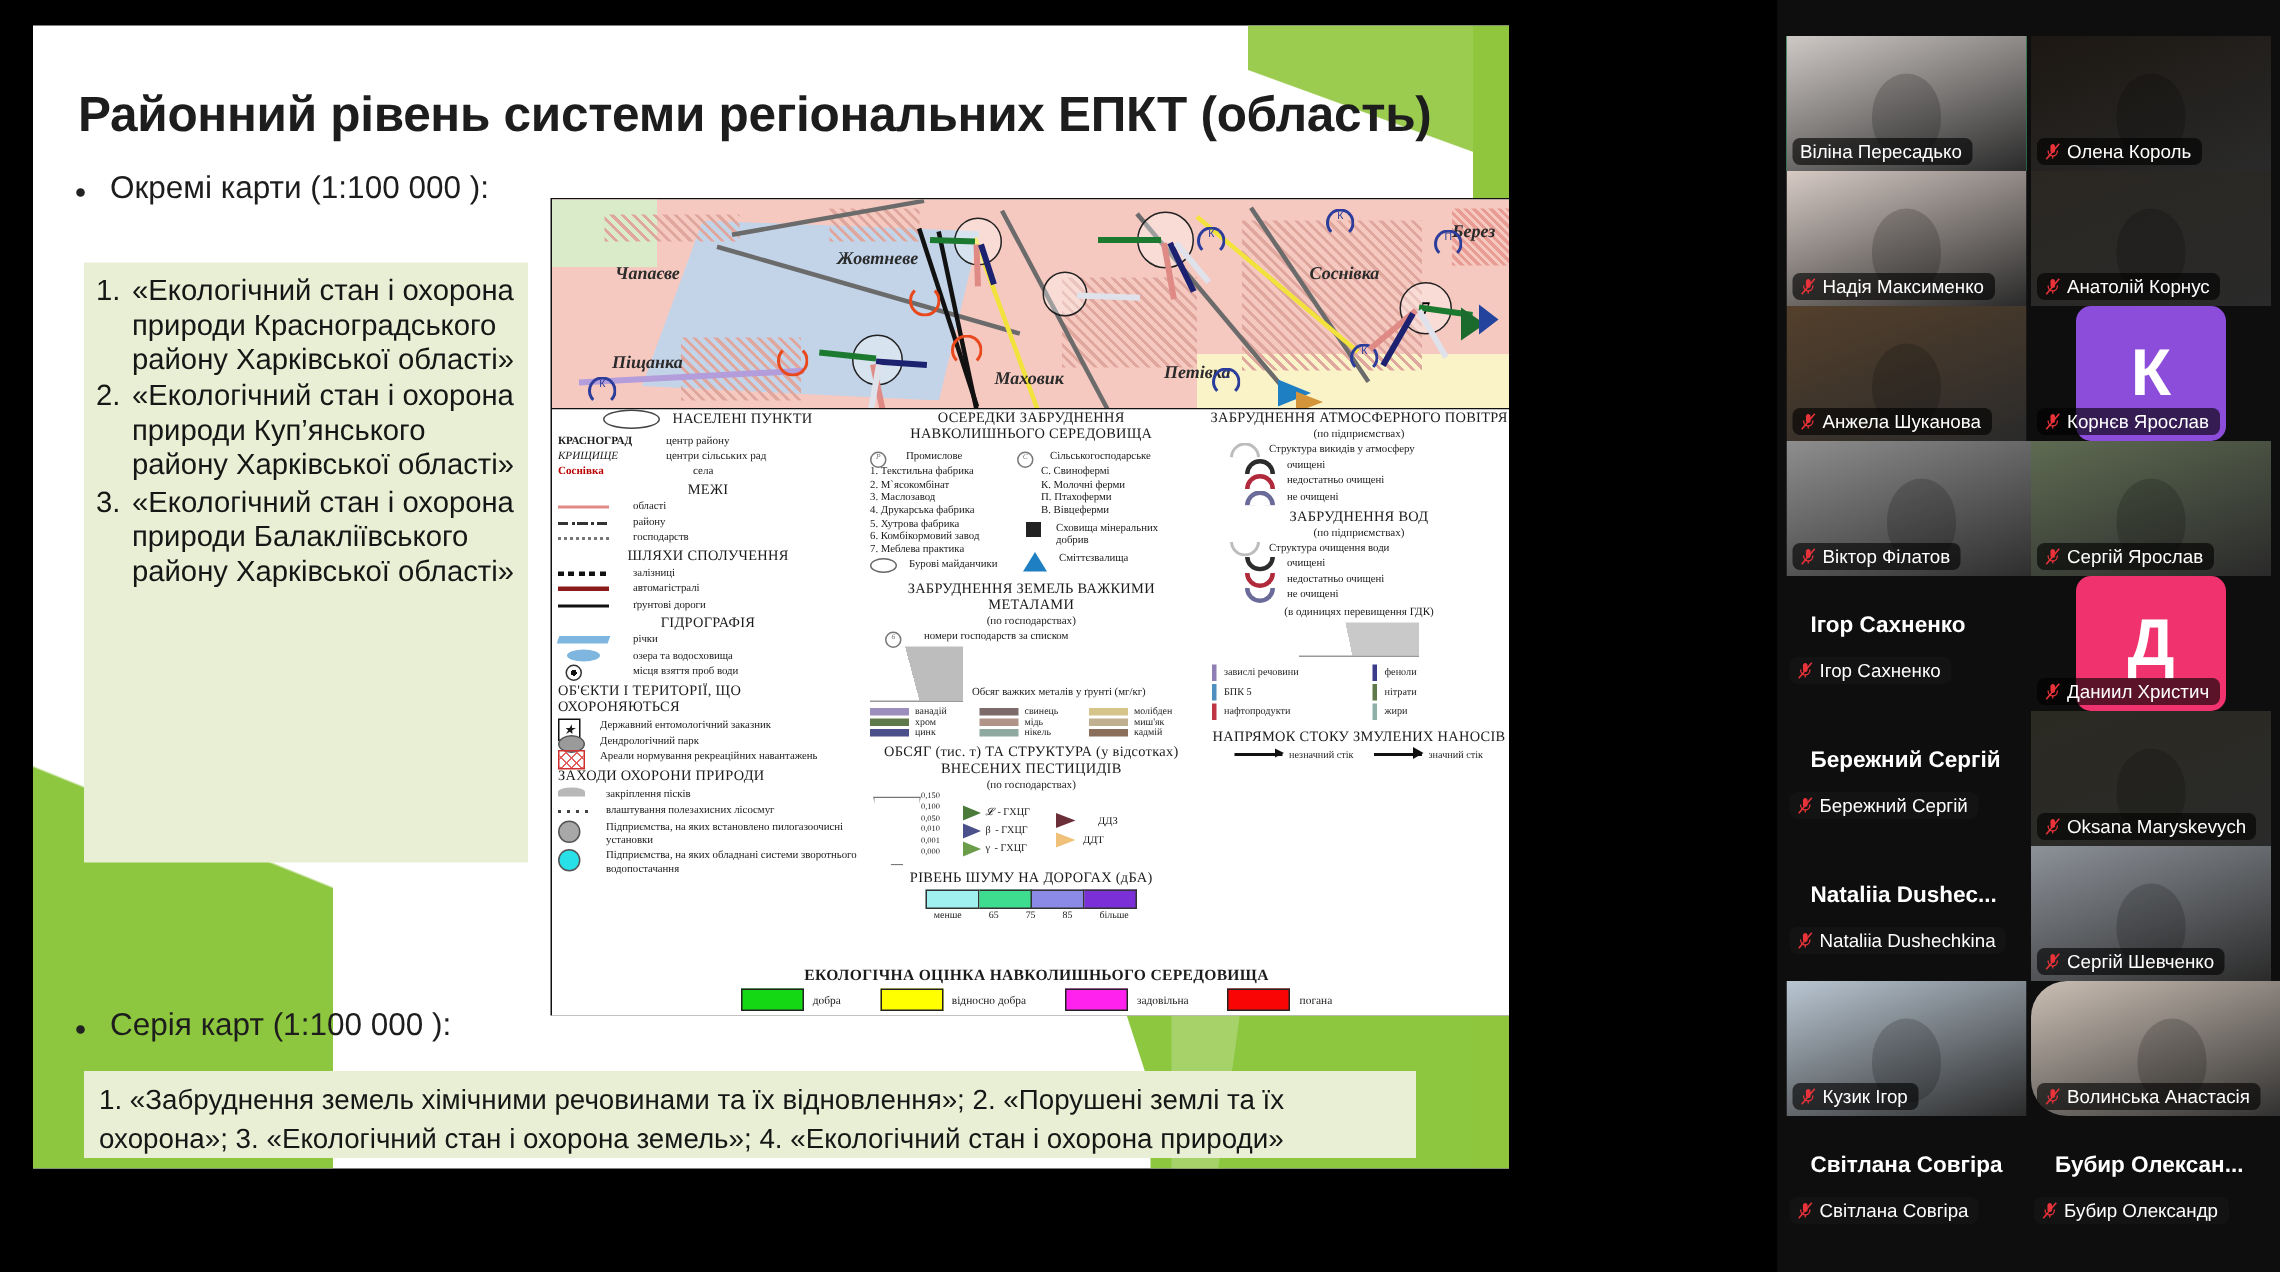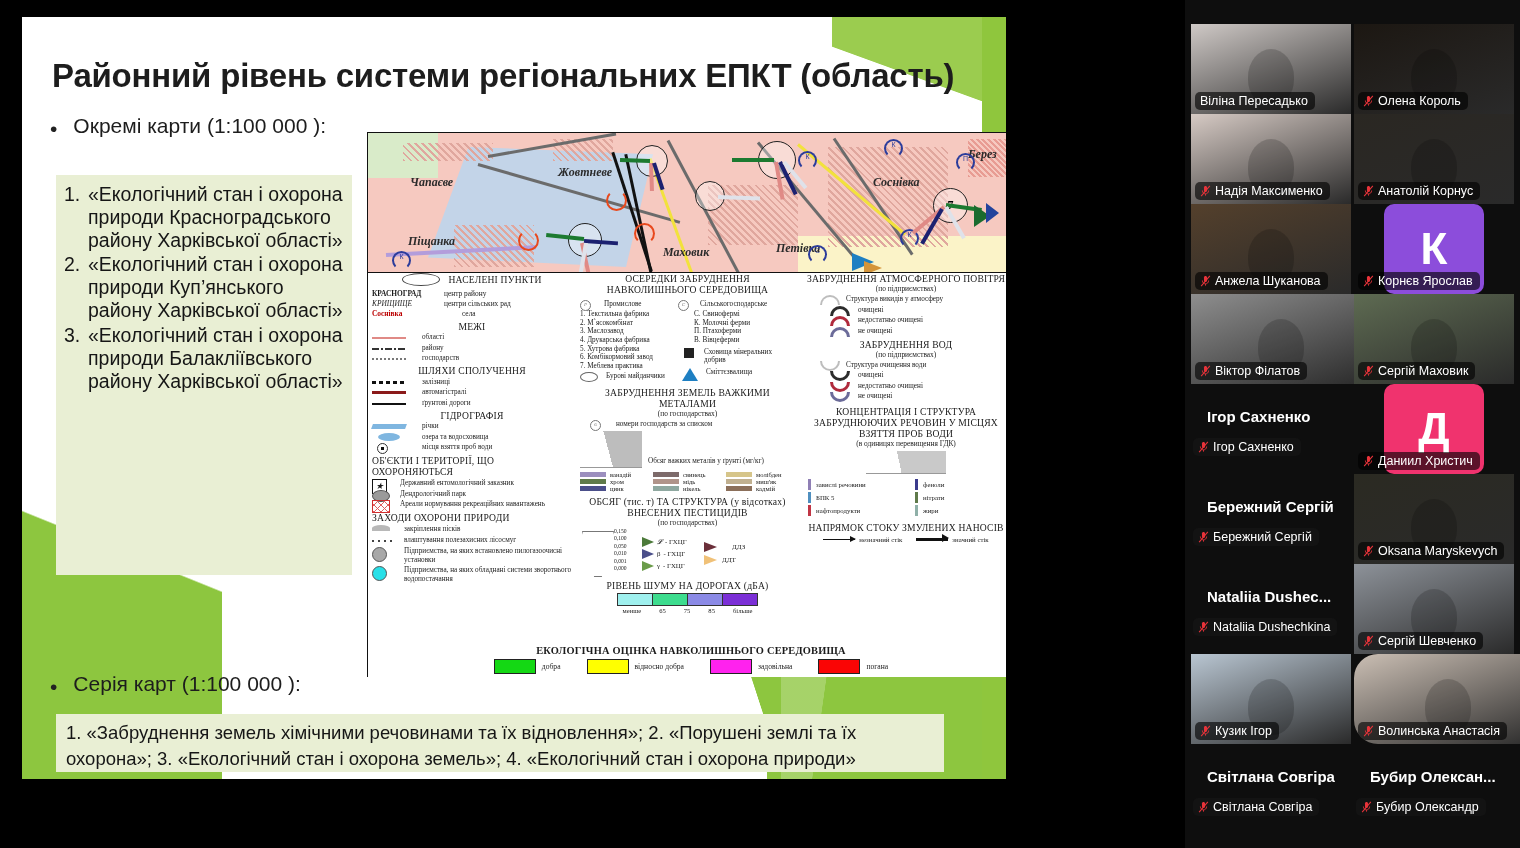--- a/index.html
+++ b/index.html
@@ -476,21 +476,20 @@
               </div>
             <div class="lg-it">
                 <span class="sym" style="flex:0 0 52px;"><i style="display:inline-block;width:14px;height:7px;border:3px solid #b02a3c;border-top:0;border-radius:0 0 14px 14px;margin-left:30px;"></i></span>
                 <span class="lg-txt">недостатньо очищені</span>
               </div>
             <div class="lg-it">
                 <span class="sym" style="flex:0 0 52px;"><i style="display:inline-block;width:14px;height:7px;border:3px solid #6b6b99;border-top:0;border-radius:0 0 14px 14px;margin-left:30px;"></i></span>
                 <span class="lg-txt">не очищені</span>
               </div>
 
-            <div class="lg-h" style="margin-top:5px;">КОНЦЕНТРАЦІЯ І СТРУКТУРА ЗАБРУДНЮЮЧИХ РЕЧОВИН У МІСЦЯХ ВЗЯТТЯ ПРОБ ВОДИ</div>
             <div class="lg-sub">(в одиницях перевищення ГДК)</div>
             <div style="display:flex;justify-content:center;margin:3px 0;">
               <div style="width:80px;height:22px;background:linear-gradient(78deg,transparent 0 42%,#c9c9c9 42%);border-bottom:1px solid #999;"></div>
             </div>
             <div style="display:flex;gap:10px;font-size:6.8px;margin-top:2px;padding-left:8px;">
               <div style="flex:1;">
                 <div style="display:flex;align-items:center;gap:5px;margin:2px 0;">
                     <i style="display:inline-block;width:3px;height:11px;background:#8f7fb5;"></i>
                     <span>завислі речовини</span>
                   </div>
@@ -682,21 +681,21 @@
         </div>
         <div class="namechip">
           <span class="mute">
             <svg viewBox="0 0 16 18" width="11" height="12">
               <path d="M8 1.5c1.3 0 2.3 1 2.3 2.3v4.5c0 1.3-1 2.3-2.3 2.3s-2.3-1-2.3-2.3V3.8C5.7 2.5 6.7 1.5 8 1.5z" fill="#e8333a"></path>
               <path d="M3.4 8.1v.6c0 2.5 2 4.6 4.6 4.6s4.6-2.1 4.6-4.6v-.6" stroke="#e8333a" stroke-width="1.3" fill="none"></path>
               <path d="M8 13.3V16" stroke="#e8333a" stroke-width="1.3"></path>
               <path d="M1.5 16.8L14.5 1.2" stroke="#e8333a" stroke-width="1.6"></path>
             </svg>
           </span>
-          <span>Сергій Маховик</span>
+          <span>Сергій Ярослав</span>
         </div>
       </div>
       <div class="bigname" style="left: 22px; top: 408px;">Ігор Сахненко</div>
       <div class="namechip off" style="position: absolute; left: 8px; top: 438px; bottom: auto;">
         <span class="mute">
           <svg viewBox="0 0 16 18" width="11" height="12">
             <path d="M8 1.5c1.3 0 2.3 1 2.3 2.3v4.5c0 1.3-1 2.3-2.3 2.3s-2.3-1-2.3-2.3V3.8C5.7 2.5 6.7 1.5 8 1.5z" fill="#e8333a"></path>
             <path d="M3.4 8.1v.6c0 2.5 2 4.6 4.6 4.6s4.6-2.1 4.6-4.6v-.6" stroke="#e8333a" stroke-width="1.3" fill="none"></path>
             <path d="M8 13.3V16" stroke="#e8333a" stroke-width="1.3"></path>
             <path d="M1.5 16.8L14.5 1.2" stroke="#e8333a" stroke-width="1.6"></path>

